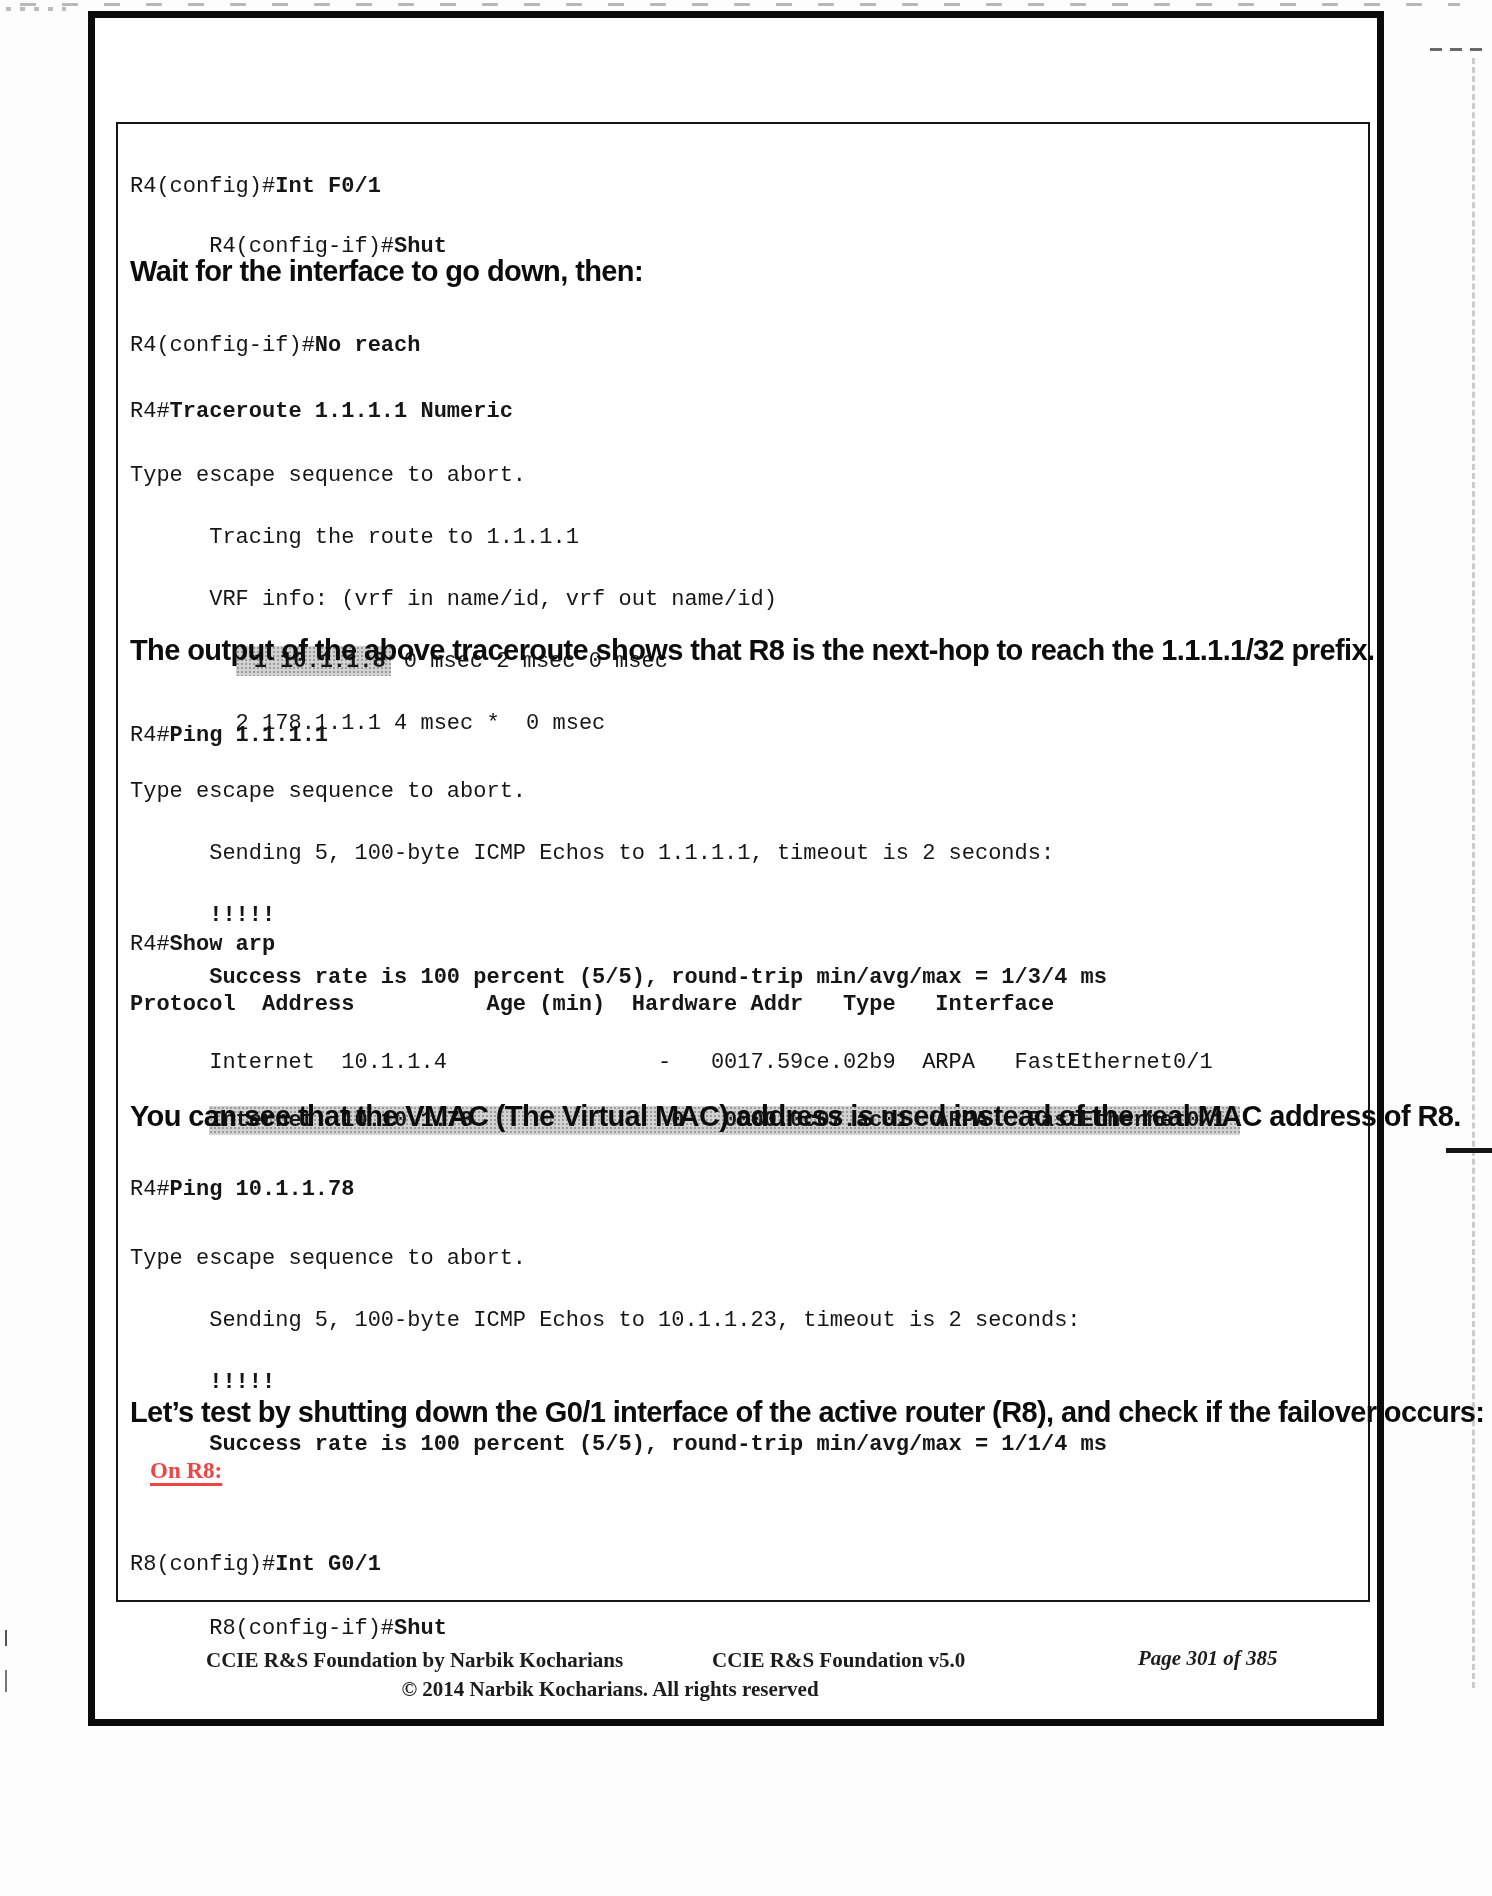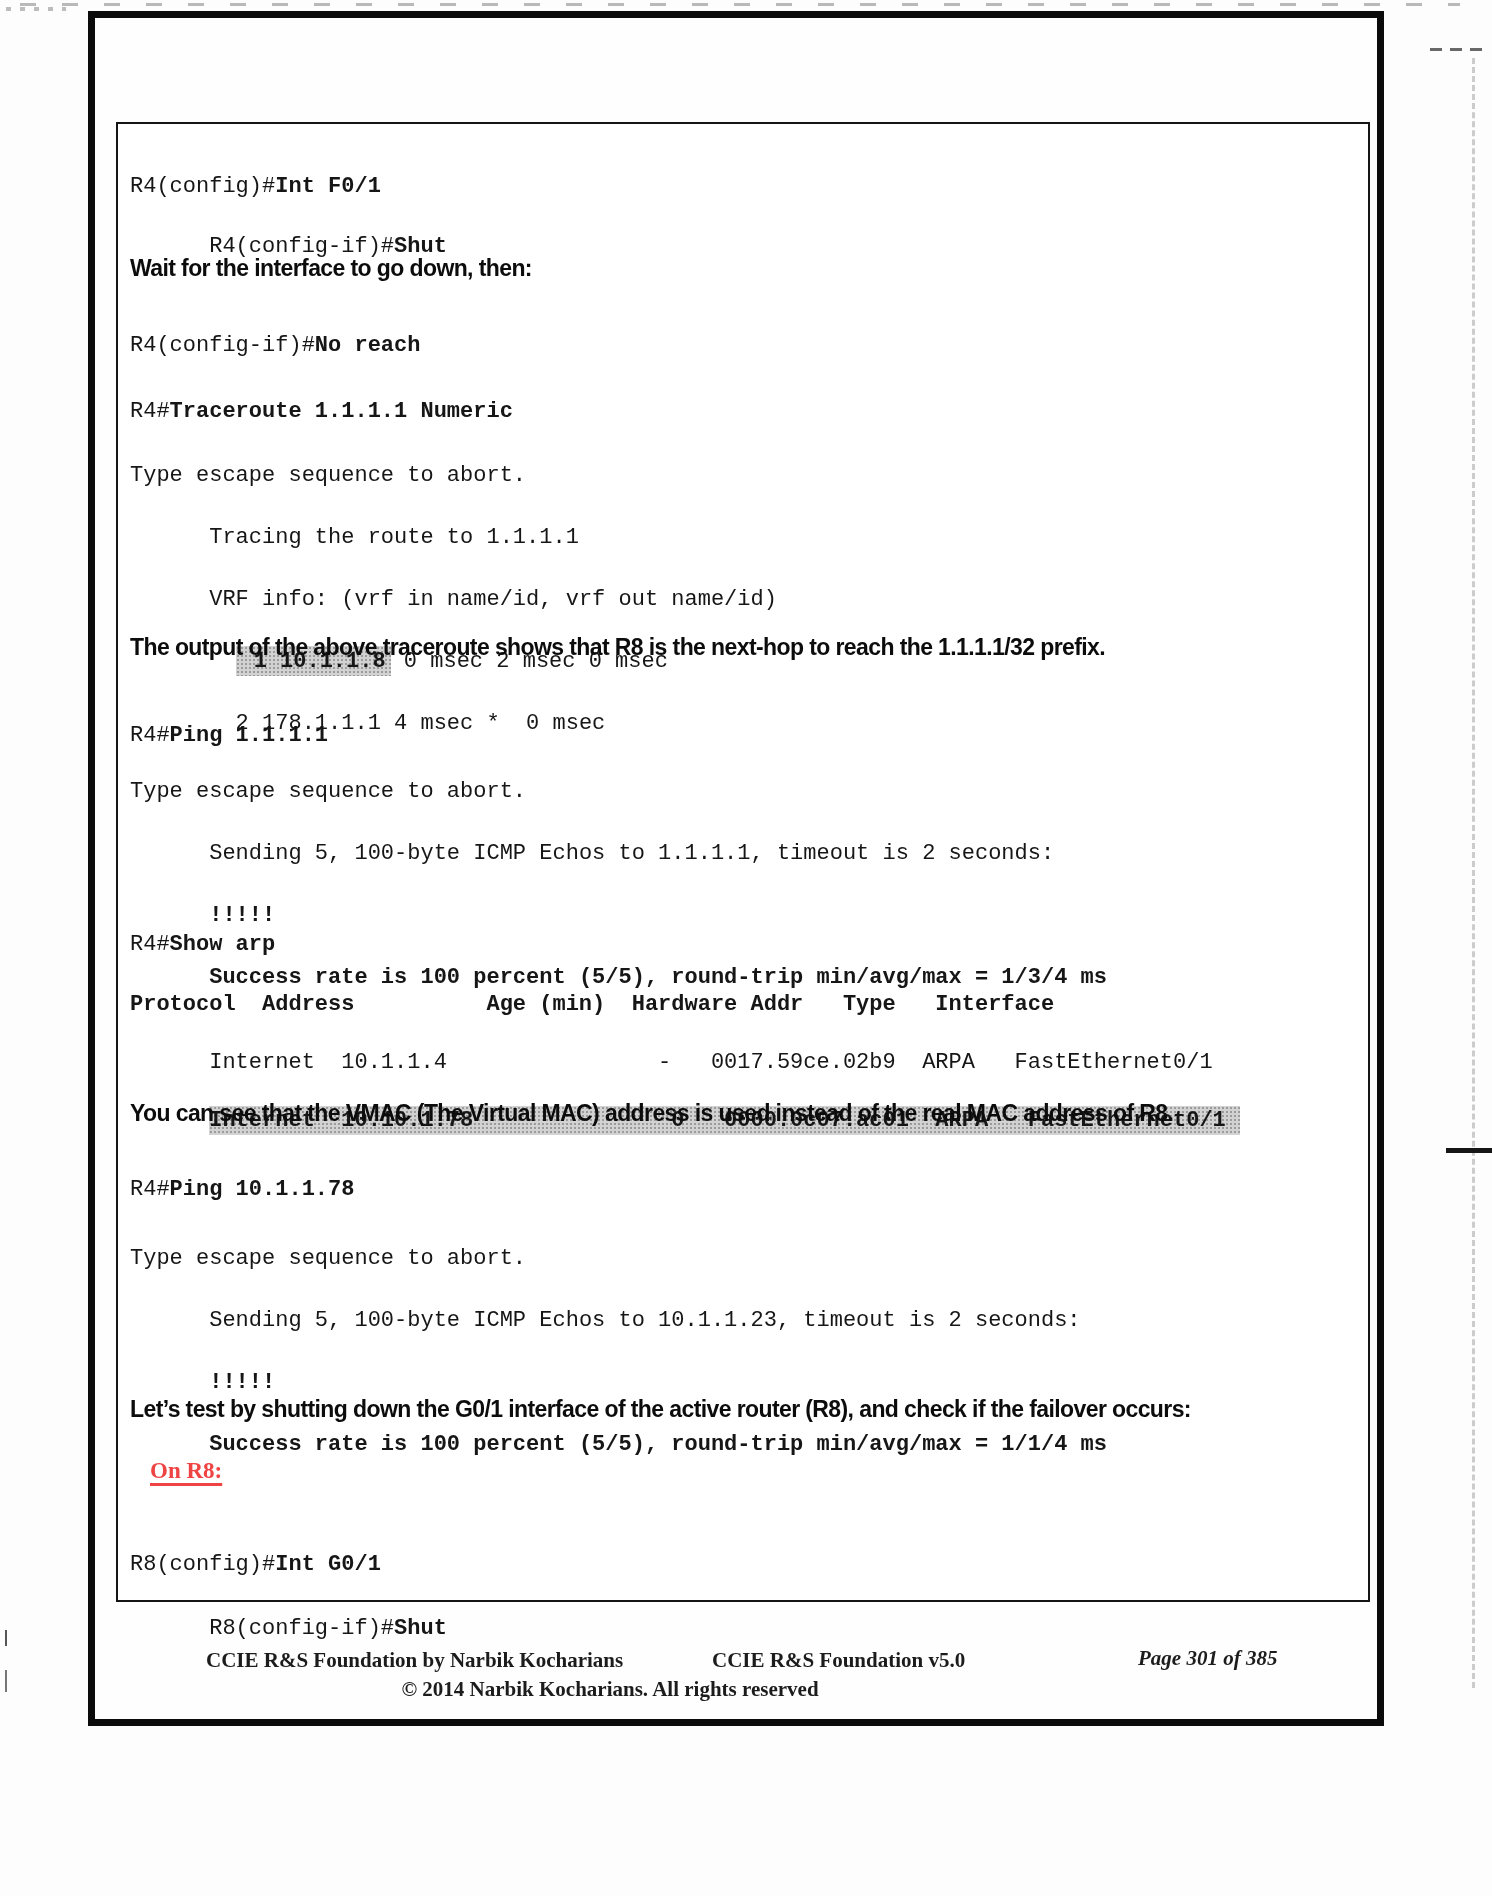--- a/index.html
+++ b/index.html
@@ -22,21 +22,21 @@
   .outer-border{position:absolute;left:88px;top:11px;width:1282px;height:1701px;
     border:7px solid #0b0b0b;background:#fefefe;}
   .code-box{position:absolute;left:116px;top:122px;width:1250px;height:1476px;
     border:2px solid #151515;background:#fff;}
   
   .mono{position:absolute;left:12px;right:4px;font-family:"Liberation Mono","DejaVu Sans Mono",monospace;
     font-size:22px;line-height:31px;color:#161616;white-space:pre;margin-top:15px;}
   .mono .b{font-weight:bold;}
   .cmd-line{line-height:30px;}
   .prose{position:absolute;left:12px;right:6px;font-family:"Liberation Sans",sans-serif;
-    font-weight:bold;font-size:23px;letter-spacing:-0.6px;color:#0c0c0c;white-space:nowrap;}
+    font-weight:bold;font-size:29px;letter-spacing:-0.6px;color:#0c0c0c;white-space:nowrap;}
   .hl{background-color:#d2d2d2;
     background-image:radial-gradient(#9b9b9b 1px,transparent 1px);background-size:4px 4px;
     padding:3px 5px 2px 18px;font-weight:bold;}
   .hl-row{background-color:#d2d2d2;
     background-image:radial-gradient(#9b9b9b 1px,transparent 1px);background-size:4px 4px;
     font-weight:bold;display:inline-block;padding-right:14px;}
   .heading-serif{position:absolute;left:12px;font-family:"Liberation Serif",serif;
     font-weight:bold;font-size:23px;color:#ef4444;text-decoration:underline;
     text-decoration-thickness:3px;text-underline-offset:5px;margin-left:20px;}
   .footer-text{position:absolute;font-family:"Liberation Serif",serif;font-weight:bold;

